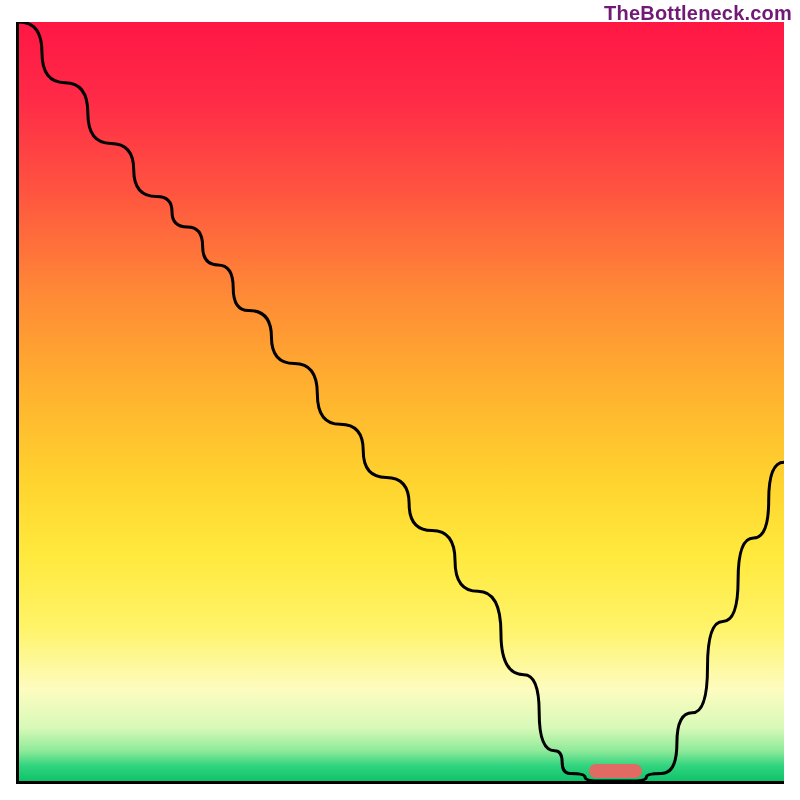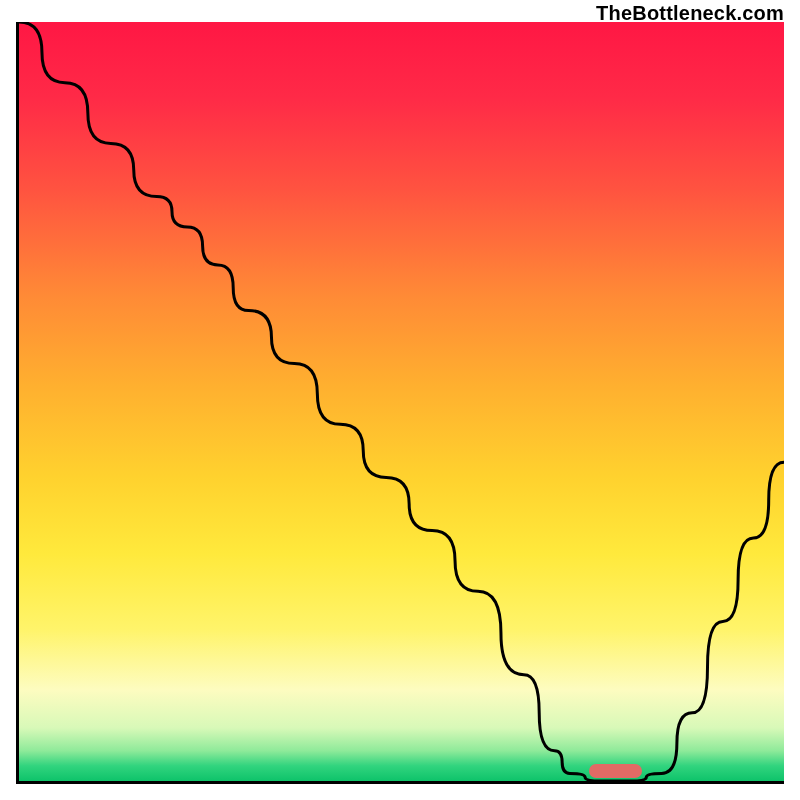--- a/index.html
+++ b/index.html
@@ -6,24 +6,24 @@
   body {
     width: 800px;
     height: 800px;
     background: #ffffff;
     position: relative;
     font-family: Arial, sans-serif;
   }
   .watermark {
     position: absolute;
     top: 2px;
-    right: 16px;
+    right: 8px;
     font-size: 20px;
     font-weight: bold;
-    color: #000000;
+    color: #701a75;
     letter-spacing: 0.2px;
   }
   .plot-frame {
     position: absolute;
     left: 16px;
     top: 22px;
     width: 768px;
     height: 762px;
   }
   .axis-left {

